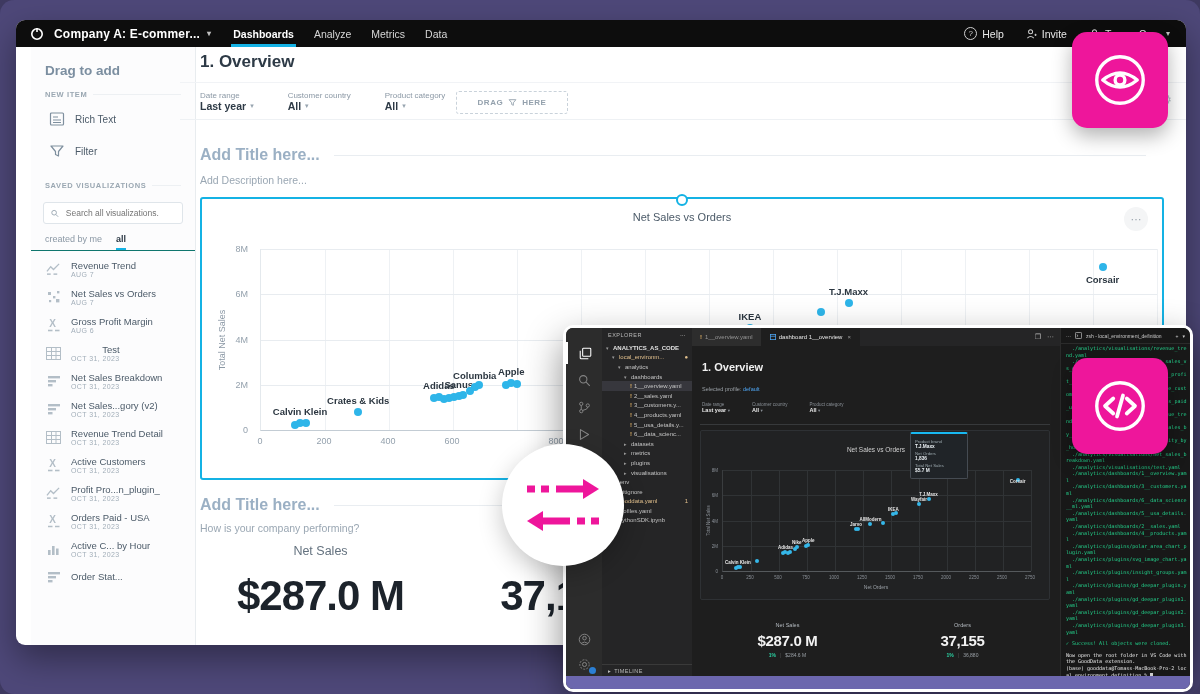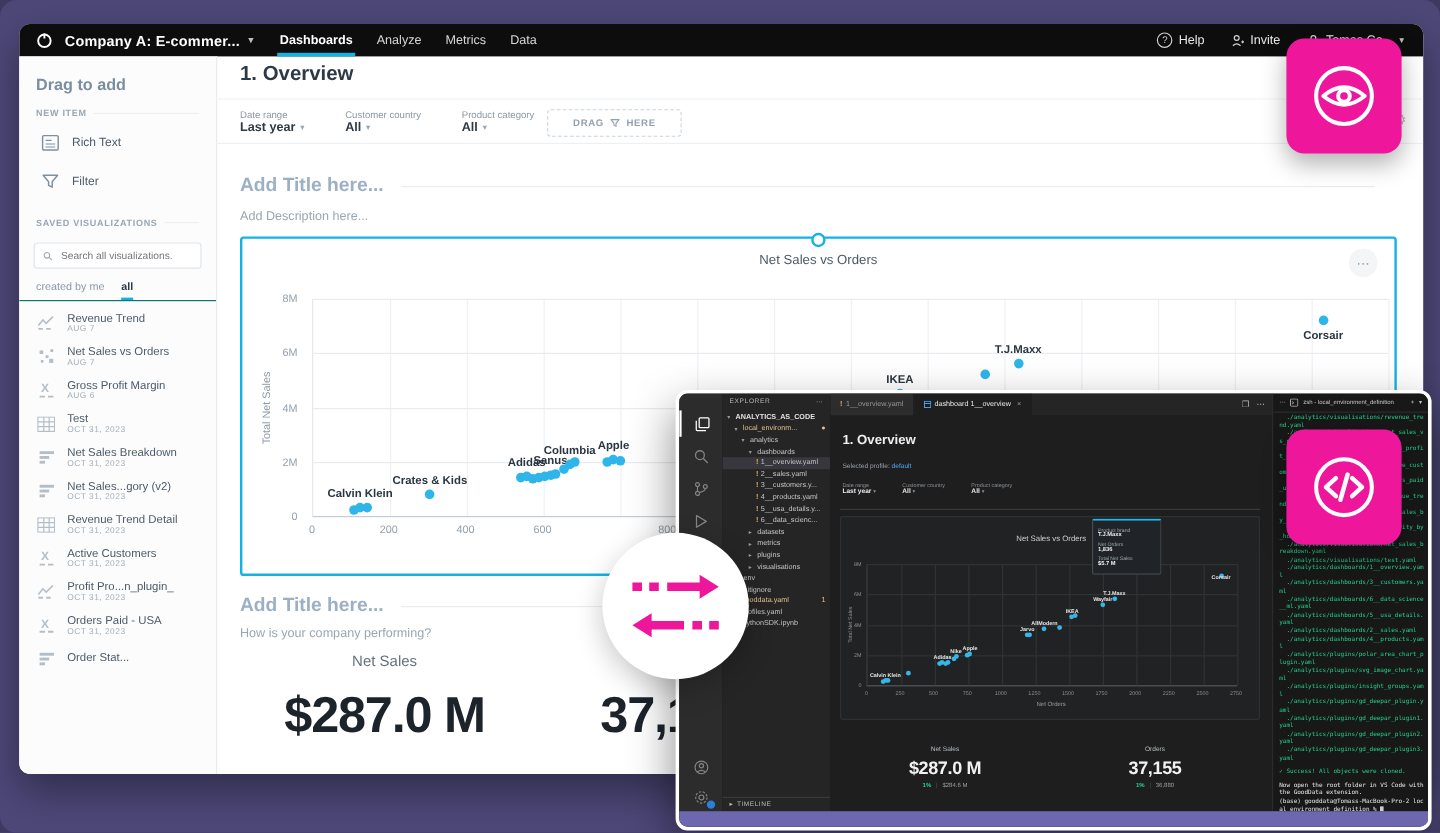--- a/index.html
+++ b/index.html
@@ -12,34 +12,34 @@
   .gd-brand{font-size:12px;font-weight:bold;letter-spacing:.2px;display:flex;align-items:center;gap:7px;}
   .gd-brand .chev{color:#bfbfbf;font-size:8px;}
   .gd-nav{display:flex;align-items:stretch;height:100%;margin-left:22px;gap:20px;}
   .gd-nav .nav-item{display:flex;align-items:center;font-size:10.5px;color:#d6d6d6;position:relative;cursor:pointer;}
   .gd-nav .nav-item.active{color:#fff;font-weight:bold;}
   .gd-nav .nav-item.active::after{content:"";position:absolute;left:-2px;right:-2px;bottom:0;height:3px;background:#14b2e4;}
   .gd-top-right{margin-left:auto;display:flex;align-items:center;gap:22px;padding-right:16px;font-size:10.5px;color:#e8e8e8;}
   .tb-item{display:flex;align-items:center;gap:5px;}
   .q-circle{width:11px;height:11px;border:1px solid #cfcfcf;border-radius:50%;font-size:8px;display:flex;align-items:center;justify-content:center;color:#cfcfcf;}
 
-  .gd-sidebar{position:absolute;left:0;top:27px;width:164px;bottom:0;background:#fcfcfd;border-right:1px solid #e8ecef;}
+  .gd-sidebar{position:absolute;left:15px;top:27px;width:164px;bottom:0;background:#fcfcfd;border-right:1px solid #e8ecef;}
   .sb-title{padding:16px 14px 8px;font-size:13.5px;font-weight:bold;color:#7b8ea0;}
   .sb-sect{display:flex;align-items:center;gap:6px;padding:4px 14px;font-size:7.5px;letter-spacing:.6px;color:#9aa7b2;font-weight:bold;}
   .sb-sect::after{content:"";flex:1;height:1px;background:#edf0f3;}
   .sb-new-item{display:flex;align-items:center;gap:10px;padding:8px 18px;color:#4b5a68;font-size:10px;cursor:pointer;}
   .sb-new-item .nicon{color:#7e8f9e;display:flex;}
   .sb-search{margin:8px 12px 6px;height:20px;border:1px solid #dfe5ea;border-radius:3px;display:flex;align-items:center;gap:5px;padding:0 7px;background:#fff;}
   .sb-search input{border:none;outline:none;font-size:8.5px;color:#5a6977;width:100%;background:transparent;font-family:"Liberation Sans",sans-serif;}
   .sb-tabs{display:flex;gap:14px;padding:4px 14px 0;font-size:9px;color:#8b98a5;border-bottom:1px solid #0f766e;}
   .sb-tab{padding-bottom:4px;cursor:pointer;}
   .sb-tab.active{color:#2d3a46;font-weight:bold;border-bottom:2px solid #14b2e4;}
   .viz-item{display:flex;align-items:center;gap:9px;padding:4px 10px 4px 14px;height:20px;cursor:pointer;}
   .viz-ic{width:17px;color:#b3bec7;display:flex;justify-content:center;}
-  .viz-tt{font-size:9.5px;color:#4b5a68;line-height:10px;white-space:nowrap;}
+  .viz-tt{font-size:9.5px;color:#4b5a68;line-height:10px;white-space:nowrap;text-align:right;}
   .viz-dt{font-size:7px;color:#a2aeb9;letter-spacing:.4px;}
 
   .gd-title{position:absolute;left:184px;top:32px;font-size:17px;font-weight:bold;color:#2d3a46;}
   .gd-filterbar{position:absolute;left:164px;right:0;top:62px;height:38px;border-top:1px solid #f1f3f6;border-bottom:1px solid #eef1f4;display:flex;align-items:center;padding-left:20px;box-sizing:border-box;}
   .f-group{margin-right:34px;}
   .f-label{font-size:8px;color:#8b98a5;}
   .f-value{font-size:10.5px;font-weight:bold;color:#2d3a46;display:flex;gap:4px;align-items:center;}
   .f-value .chev{color:#98a5b0;font-size:7px;font-weight:normal;}
   .drag-here{position:absolute;left:276px;top:8px;width:110px;height:21px;border:1px dashed #c9d2da;border-radius:3px;display:flex;align-items:center;justify-content:center;gap:5px;font-size:8px;font-weight:bold;letter-spacing:.5px;color:#94a1ad;}
   .fb-gear{position:absolute;right:14px;top:9px;color:#b3bec7;font-size:13px;}
@@ -365,20 +365,33 @@
                 <line x1="1" y1="12.5" x2="5.5" y2="12.5" stroke="currentColor" stroke-width="1.6"></line>
                 <line x1="8" y1="12.5" x2="12.5" y2="12.5" stroke="currentColor" stroke-width="1.6"></line>
               </svg>
             </span>
     <span>
       <div class="viz-tt">Orders Paid - USA</div>
       <div class="viz-dt">OCT 31, 2023</div>
     </span>
   </div>
 
+  <div class="viz-item">
+    <span class="viz-ic">
+              <svg width="14" height="13" viewBox="0 0 14 13">
+                <rect x="1" y="7" width="2.6" height="5" fill="currentColor"></rect>
+                <rect x="5" y="3" width="2.6" height="9" fill="currentColor"></rect>
+                <rect x="9" y="5.5" width="2.6" height="6.5" fill="currentColor"></rect>
+              </svg>
+            </span>
+    <span>
+      <div class="viz-tt">Active C... by Hour</div>
+      <div class="viz-dt">OCT 31, 2023</div>
+    </span>
+  </div>
 
   <div class="viz-item">
     <span class="viz-ic">
               <svg width="14" height="13" viewBox="0 0 14 13">
                 <rect x="1" y="1" width="12" height="2.4" fill="currentColor"></rect>
                 <rect x="1" y="5" width="8" height="2.4" fill="currentColor"></rect>
                 <rect x="1" y="9" width="4.5" height="2.4" fill="currentColor"></rect>
               </svg>
             </span>
     <span>

